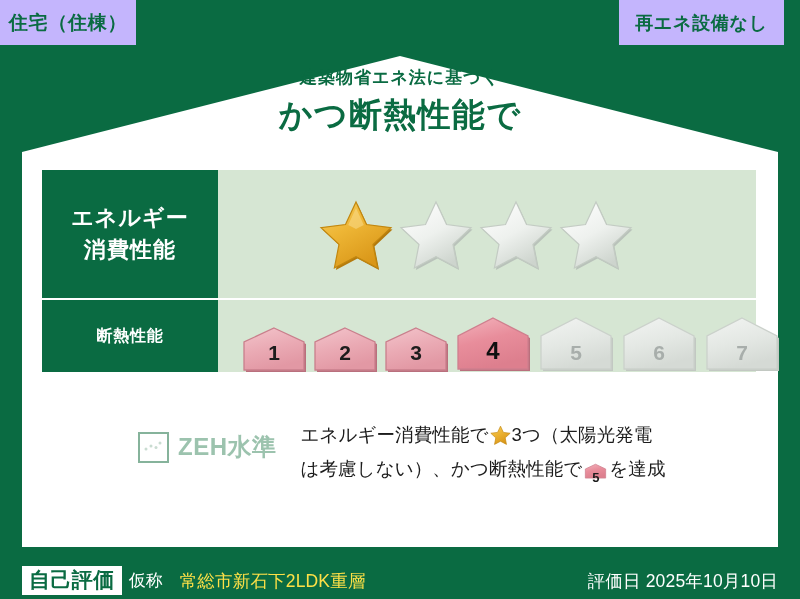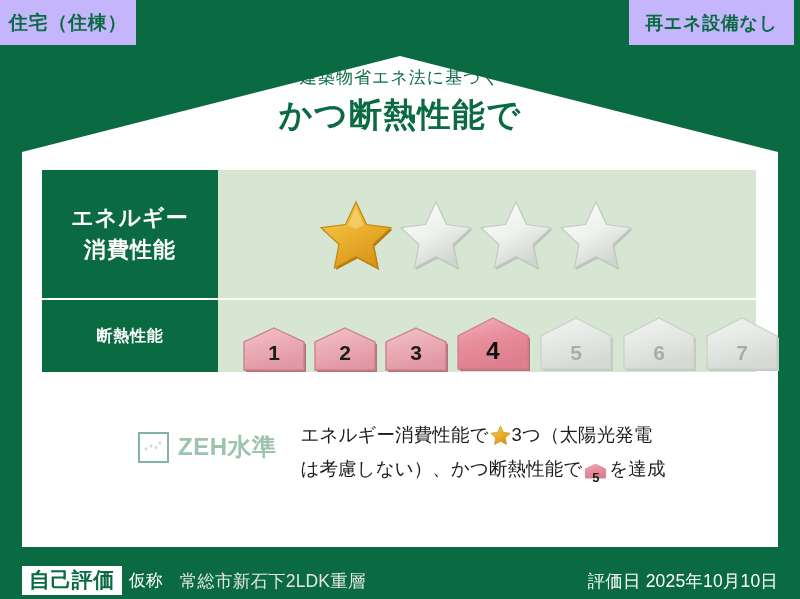--- a/index.html
+++ b/index.html
@@ -50,39 +50,39 @@
     letter-spacing: 0.04em;
     z-index: 6;
   }
   #tag-building-type {
     left: 0;
     width: 136px;
     height: 45px;
     font-size: 19px;
   }
   #tag-renewable {
-    right: 6px;
+    right: 16px;
     width: 165px;
     height: 45px;
     font-size: 18px;
   }
 
   
   .title-block {
     position: absolute;
     left: 0;
     top: 68px;
     width: 800px;
     text-align: center;
     z-index: 5;
   }
   .title-sub {
     color: #0a6b42;
     font-size: 17px;
-    font-weight: normal;
+    font-weight: bold;
     letter-spacing: 0.06em;
     line-height: 1.2;
   }
   .title-main {
     color: #0a6b42;
     font-size: 33px;
     font-weight: bold;
     letter-spacing: 0.04em;
     line-height: 1.25;
     margin-top: 6px;
@@ -238,21 +238,21 @@
     letter-spacing: 0.02em;
     line-height: 1.15;
   }
   #footer-kasho {
     color: #ffffff;
     font-size: 17px;
     margin-left: 7px;
     font-weight: normal;
   }
   #footer-name {
-    color: #e5e5e5;
+    color: #fde047;
     font-size: 17.5px;
     margin-left: 17px;
     letter-spacing: 0.01em;
   }
   #footer-date {
     color: #ffffff;
     font-size: 17.5px;
     margin-left: auto;
     margin-right: 22px;
     letter-spacing: 0.01em;

